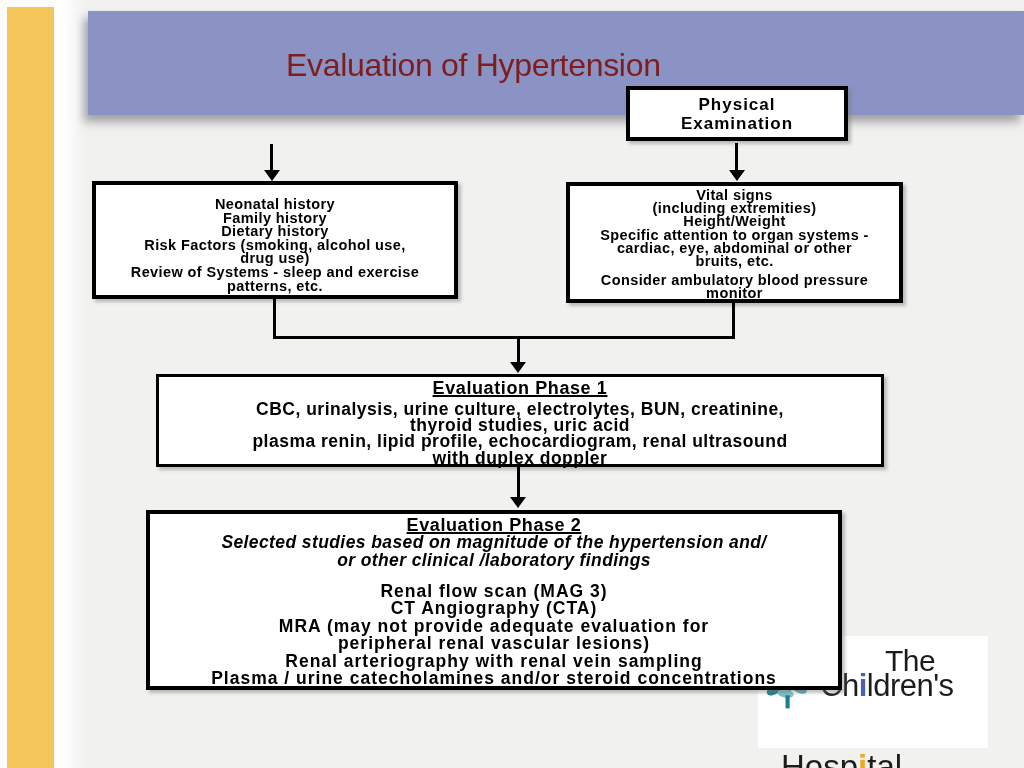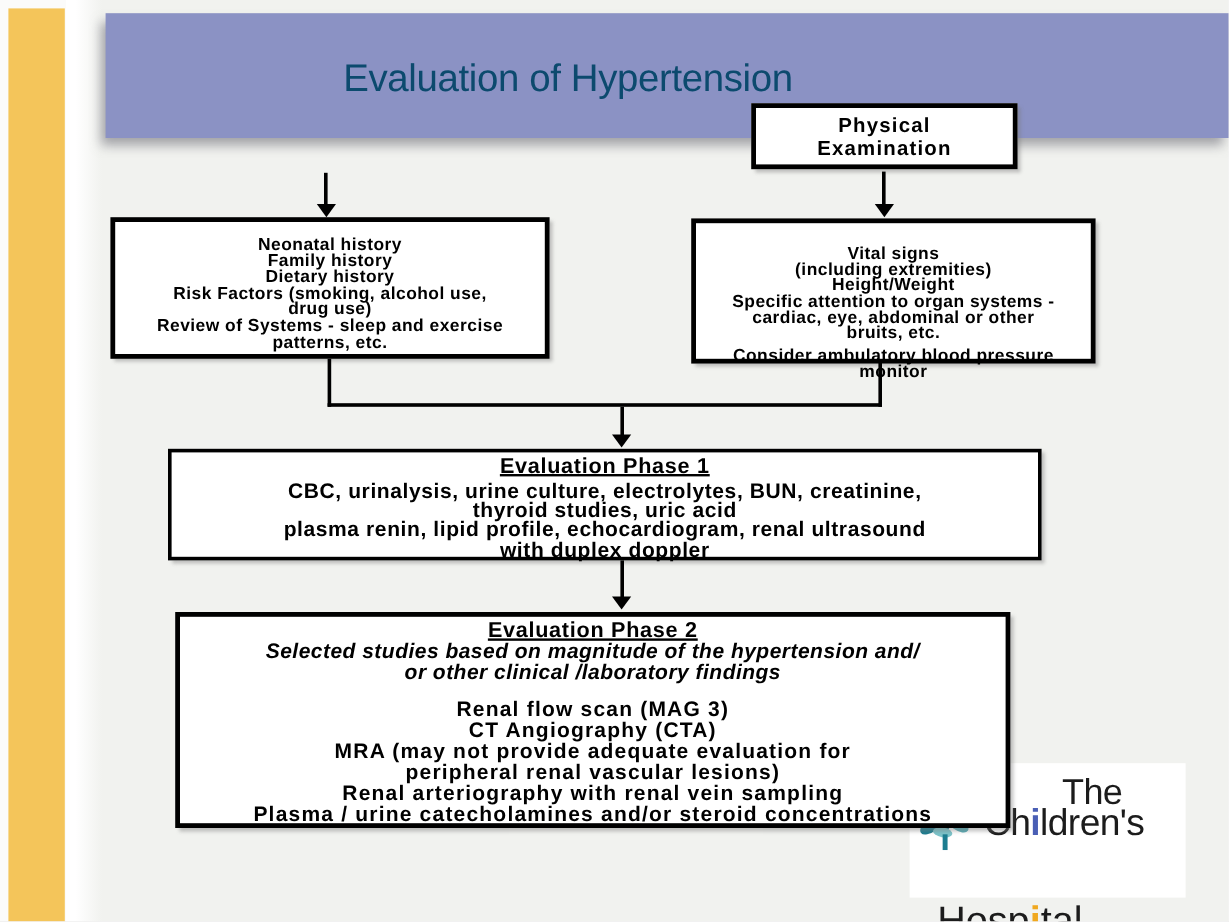--- a/index.html
+++ b/index.html
@@ -17,41 +17,41 @@
     z-index:0;
   }
   .title-band{
     position:absolute;left:88px;top:11px;width:936px;height:104px;
     background:var(--band_purple);
     box-shadow:-4px 7px 9px rgba(95,95,105,.55);
     z-index:1;
   }
   .slide-title{
     position:absolute;left:286px;top:47px;z-index:3;
-    font-size:32px;letter-spacing:-.3px;color:#0c4a6e;white-space:nowrap;
+    font-size:32px;letter-spacing:-.3px;color:#7f1d1d;white-space:nowrap;
   }
   .fc-box{
     position:absolute;background:#ffffff;border:4px solid #000;
     box-sizing:border-box;text-align:center;color:#000;z-index:2;
     box-shadow:3px 3px 3px rgba(120,120,120,.45);
   }
   .ln{white-space:nowrap;}
   
   .box-historical{left:148px;top:87px;width:253px;height:55px;padding-top:5px;
     font-weight:700;font-size:17px;line-height:19px;letter-spacing:1px;}
   .box-physical{left:626px;top:86px;width:222px;height:55px;padding-top:5px;
     font-weight:700;font-size:17px;line-height:19px;letter-spacing:1px;}
   
   .box-history-detail{left:92px;top:181px;width:366px;height:118px;padding-top:13px;
     font-weight:700;font-size:14.5px;line-height:13.6px;letter-spacing:.4px;}
-  .box-exam-detail{left:566px;top:182px;width:337px;height:121px;padding-top:20px;
-    font-weight:700;font-size:14.5px;line-height:13.2px;letter-spacing:.4px;margin-left:10px;}
+  .box-exam-detail{left:566px;top:182px;width:337px;height:121px;padding-top:3px;
+    font-weight:700;font-size:14.5px;line-height:13.2px;letter-spacing:.4px;}
   .box-exam-detail .ln:empty{height:6px;}
   
-  .box-phase1{left:140px;top:374px;width:728px;height:93px;border-width:3px;padding-top:2px;
+  .box-phase1{left:156px;top:374px;width:728px;height:93px;border-width:3px;padding-top:2px;
     font-weight:700;font-size:17.5px;}
   .box-phase2{left:146px;top:510px;width:696px;height:180px;padding-top:2px;
     font-weight:700;font-size:17.5px;}
   .phase-heading{font-size:18px;line-height:18px;text-decoration:underline;
     text-decoration-thickness:2px;letter-spacing:.6px;}
   .phase1-body{margin-top:4px;line-height:16.2px;letter-spacing:.5px;}
   .phase2-subtitle{font-style:italic;line-height:17.5px;letter-spacing:.4px;}
   .phase2-body{margin-top:14px;line-height:17.4px;letter-spacing:1px;}
   
   .vline,.hline{position:absolute;background:#000;z-index:2;}

